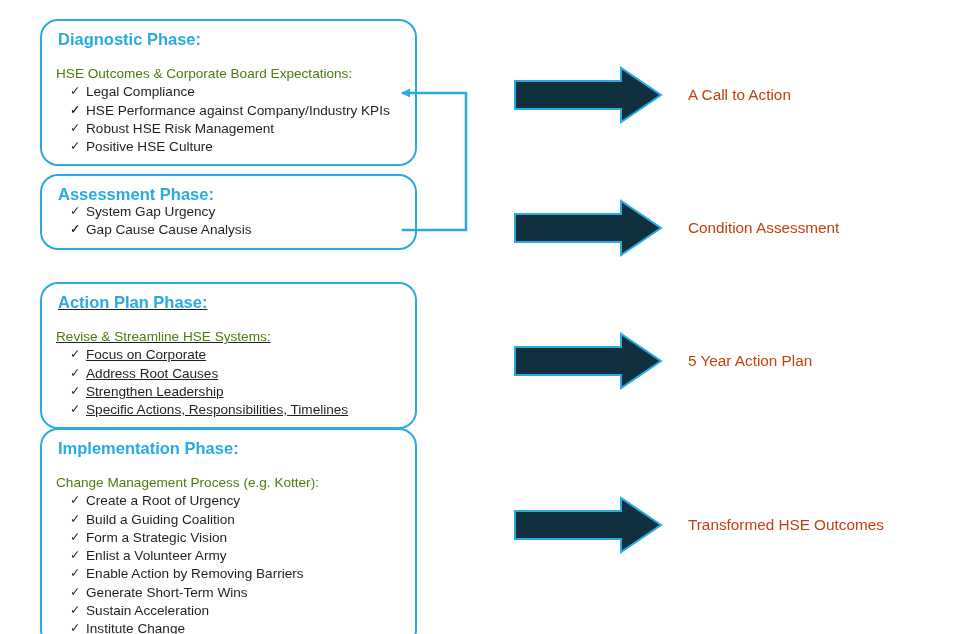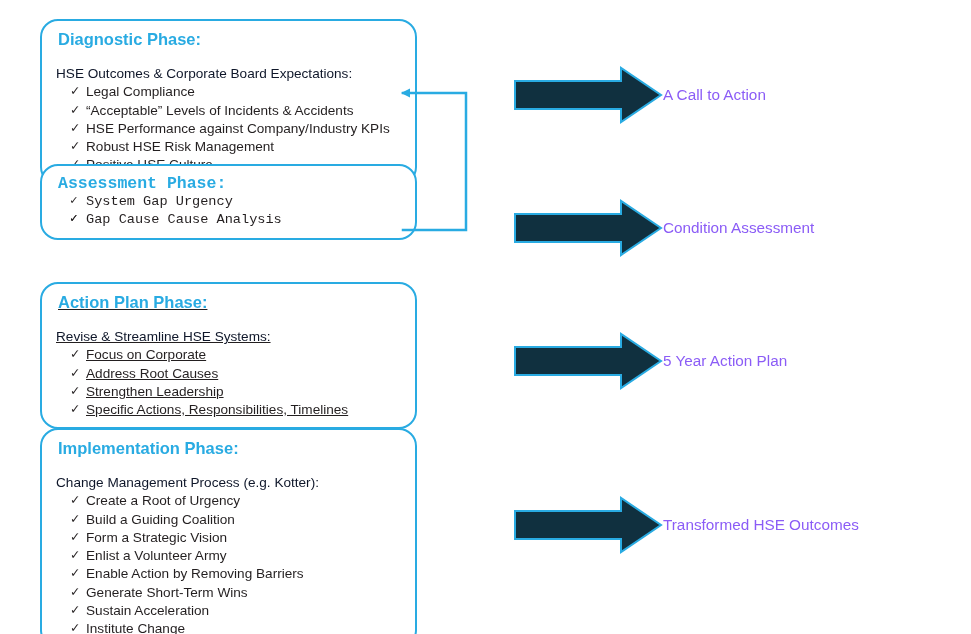--- a/index.html
+++ b/index.html
@@ -39,21 +39,21 @@
     color: #29abe2;
     font-size: 16.5px;
     font-weight: bold;
     line-height: 1.1;
     padding: 0 0 0 16px;
     white-space: nowrap;
   }
   .phase-intro {
     font-size: 13.6px;
     line-height: 1.33;
-    color: #0f172a;
+    color: #4d7c0f;
     padding: 0 0 0 14px;
     margin-top: 17px;
     white-space: nowrap;
   }
   .phase-list {
     list-style: none;
     margin: 0;
     padding: 0 0 0 28px;
   }
   .phase-list li {
@@ -66,21 +66,21 @@
   }
   .phase-list li .tick {
     position: absolute;
     left: 0;
     top: 0;
     font-size: 12.5px;
     color: #231f20;
   }
 
   #box-diagnostic     { top: 19px;  }
-  #box-assessment     { top: 164px; font-family: Liberation Mono, monospace; }
+  #box-assessment     { top: 174px; }
   #box-actionplan     { top: 282px; text-decoration: underline; }
   #box-implementation { top: 428px; }
 
   
   #feedback-connector {
     position: absolute;
     left: 393px;
     top: 80px;
     width: 86px;
     height: 166px;
@@ -94,27 +94,27 @@
   }
   .arrow-shape {
     position: absolute;
     left: 0;
     top: 0;
     width: 150px;
     height: 58px;
   }
   .arrow-label {
     position: absolute;
-    left: 150px;
+    left: 175px;
     top: 0;
     height: 58px;
     display: flex;
     align-items: center;
     font-size: 15.3px;
-    color: #8b5cf6;
+    color: #c2410c;
     white-space: nowrap;
   }
 
   #arrow-row-1 { top: 66px;  }
   #arrow-row-2 { top: 199px; }
   #arrow-row-3 { top: 332px; }
   #arrow-row-4 { top: 496px; }
 </style>
 </head>
 <body>
@@ -124,21 +124,20 @@
   <div class="phase-box" id="box-diagnostic">
     <div class="phase-title">Diagnostic Phase:</div>
     <div class="phase-intro">HSE Outcomes &amp; Corporate Board Expectations:</div>
     <ul class="phase-list">
       <li>
         <span class="tick">✓</span>
         <span>Legal Compliance</span>
       </li>
       <li>
         <span class="tick">✓</span>
-        <span>“Acceptable” Levels of Incidents &amp; Accidents</span>
       </li>
       <li>
         <span class="tick">✓</span>
         <span>HSE Performance against Company/Industry KPIs</span>
       </li>
       <li>
         <span class="tick">✓</span>
         <span>Robust HSE Risk Management</span>
       </li>
       <li>

